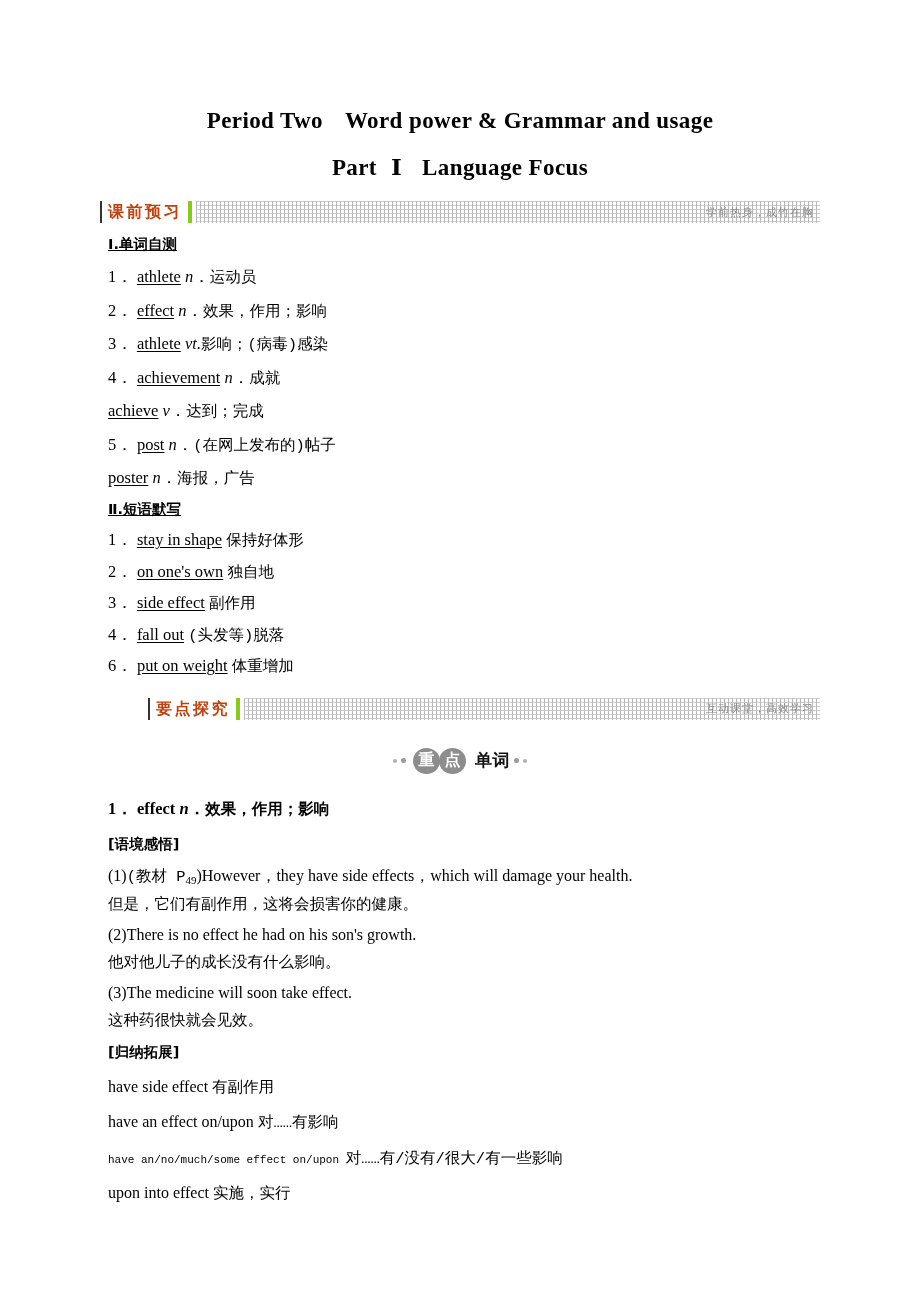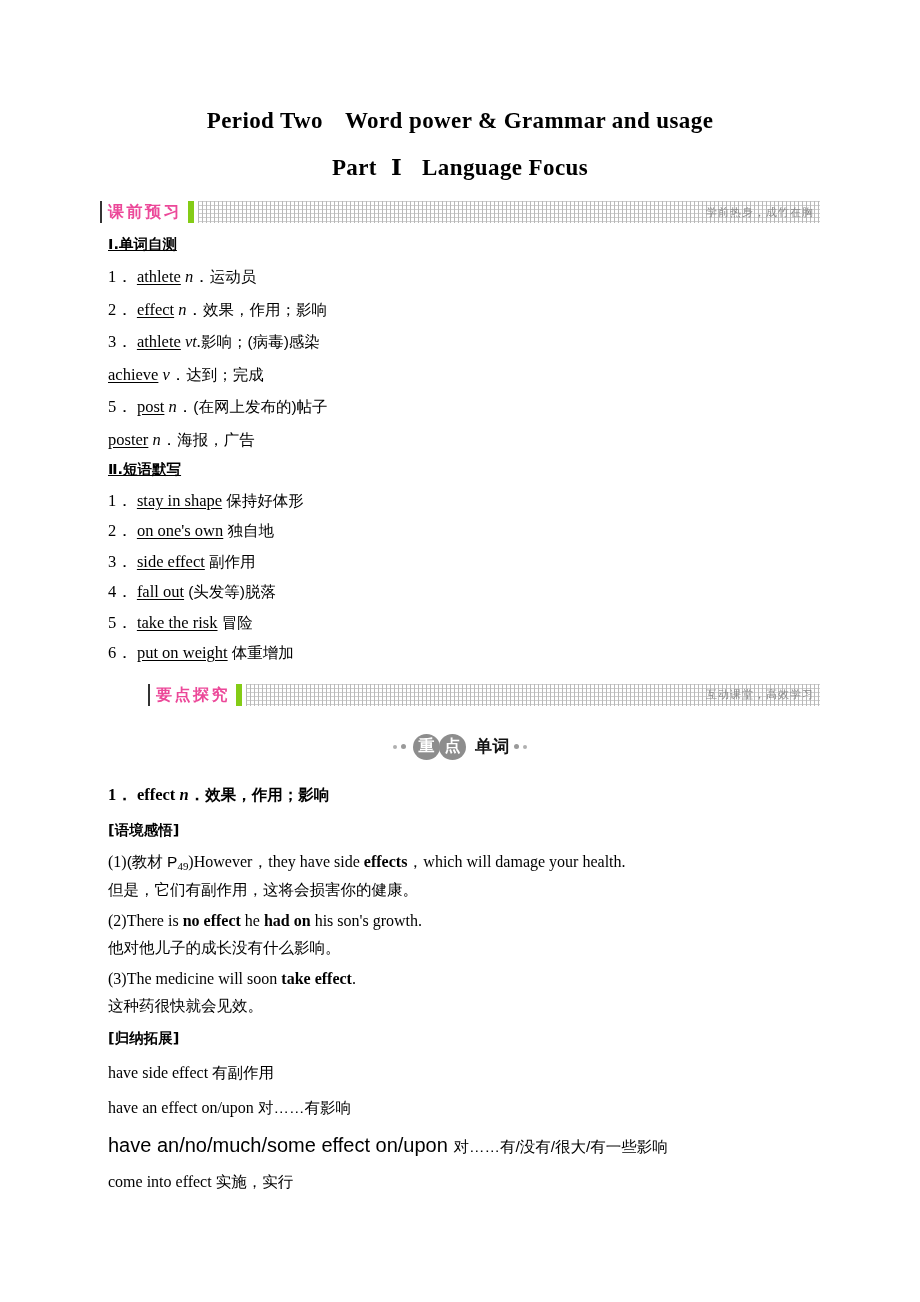--- a/index.html
+++ b/index.html
@@ -53,25 +53,25 @@
     margin-top: 20px;
     height: 22px;
   }
   .banner-title {
     display: flex;
     align-items: center;
     font-family: "DejaVu Sans", "Liberation Sans", sans-serif;
     font-size: 16px;
     font-weight: bold;
     letter-spacing: 2.5px;
-    color: #ec4899;
+    color: #c2410c;
     white-space: nowrap;
     padding: 0 6px;
     border-left: 2px solid #333;
-    border-right: 6px solid #84cc16;
+    border-right: 4px solid #84cc16;
     line-height: 1;
   }
   .banner-strip {
     position: relative;
     flex: 1 1 auto;
     margin-left: 4px;
     background-image:
       repeating-linear-gradient(to right,
         #b9b9b9 0px, #b9b9b9 1px,
         rgba(255,255,255,0) 1px, rgba(255,255,255,0) 4px),
@@ -116,21 +116,21 @@
   .line.tight { padding-top: 14px; }
   .num { display: inline-block; }
   .num::after { content: "．"; }
   .u { text-decoration: underline; text-underline-offset: 2px; }
   .pos { font-style: italic; }
   .cn {
     font-family: "DejaVu Sans", "Liberation Sans", sans-serif;
     font-size: 15.5px;
   }
   .cn-serif {
-    font-family: Liberation Sans, sans-serif;
+    font-family: Liberation Mono, monospace;
     font-size: 15.5px;
   }
 
   
   .pill-banner {
     margin-top: 26px;
     display: flex;
     align-items: center;
     justify-content: center;
     gap: 4px;
@@ -195,25 +195,25 @@
     font-size: 15.5px;
     padding-top: 10px;
   }
   .ext-line {
     font-size: 16px;
     margin: 0 0 0 8px;
     padding-top: 18px;
     line-height: 1.05;
     white-space: nowrap;
   }
-  b.bd { font-weight: bold; }
+  b.bd { font-weight: normal; }
   sub { font-size: 0.68em; vertical-align: -0.25em; }
   .sans-en {
-    font-family: Liberation Sans, sans-serif;
-    font-size: 20px;
+    font-family: Liberation Mono, monospace;
+    font-size: 11px;
   }
 </style>
 </head>
 <body>
 
 <div class="page">
 
   <h1 class="doc-title-1">
     <span>Period Two</span><span class="gap"></span><span>Word power &amp; Grammar and usage</span>
   </h1>
@@ -241,20 +241,25 @@
     <span class="u">effect</span>
     <span class="pos">n</span>．<span class="cn-serif">效果，作用；影响</span>
   </div>
 
   <div class="line">
     <span class="num">3</span>
     <span class="u">athlete</span>
     <span class="pos">vt.</span><span class="cn-serif">影响；(病毒)感染</span>
   </div>
 
+  <div class="line">
+    <span class="num">4</span>
+    <span class="u">achievement</span>
+    <span class="pos">n</span>．<span class="cn-serif">成就</span>
+  </div>
 
   <div class="line">
     <span class="u">achieve</span>
     <span class="pos">v</span>．<span class="cn-serif">达到；完成</span>
   </div>
 
   <div class="line">
     <span class="num">5</span>
     <span class="u">post</span>
     <span class="pos">n</span>．<span class="cn-serif">(在网上发布的)帖子</span>
@@ -279,25 +284,20 @@
   </div>
   <div class="line tight">
     <span class="num">3</span>
     <span class="u">side effect</span>
     <span class="cn-serif">副作用</span>
   </div>
   <div class="line tight">
     <span class="num">4</span>
     <span class="u">fall out</span>
     <span class="cn-serif">(头发等)脱落</span>
-  </div>
-  <div class="line tight">
-    <span class="num">5</span>
-    <span class="u">take the risk</span>
-    <span class="cn-serif">冒险</span>
   </div>
   <div class="line tight">
     <span class="num">6</span>
     <span class="u">put on weight</span>
     <span class="cn-serif">体重增加</span>
   </div>
 
   <div class="banner" style="margin-top:22px;padding-left:48px;">
     <div class="banner-title">要点探究</div>
     <div class="banner-strip">
@@ -345,16 +345,16 @@
   <div class="ext-line">
     <span>have side effect </span><span class="cn-serif">有副作用</span>
   </div>
   <div class="ext-line">
     <span>have an effect on/upon </span><span class="cn-serif">对……有影响</span>
   </div>
   <div class="ext-line">
     <span class="sans-en">have an/no/much/some effect on/upon </span><span class="cn-serif">对……有/没有/很大/有一些影响</span>
   </div>
   <div class="ext-line">
-    <span>come into effect </span><span class="cn-serif">实施，实行</span>
+    <span>upon into effect </span><span class="cn-serif">实施，实行</span>
   </div>
 
 </div>
 
 </body></html>

